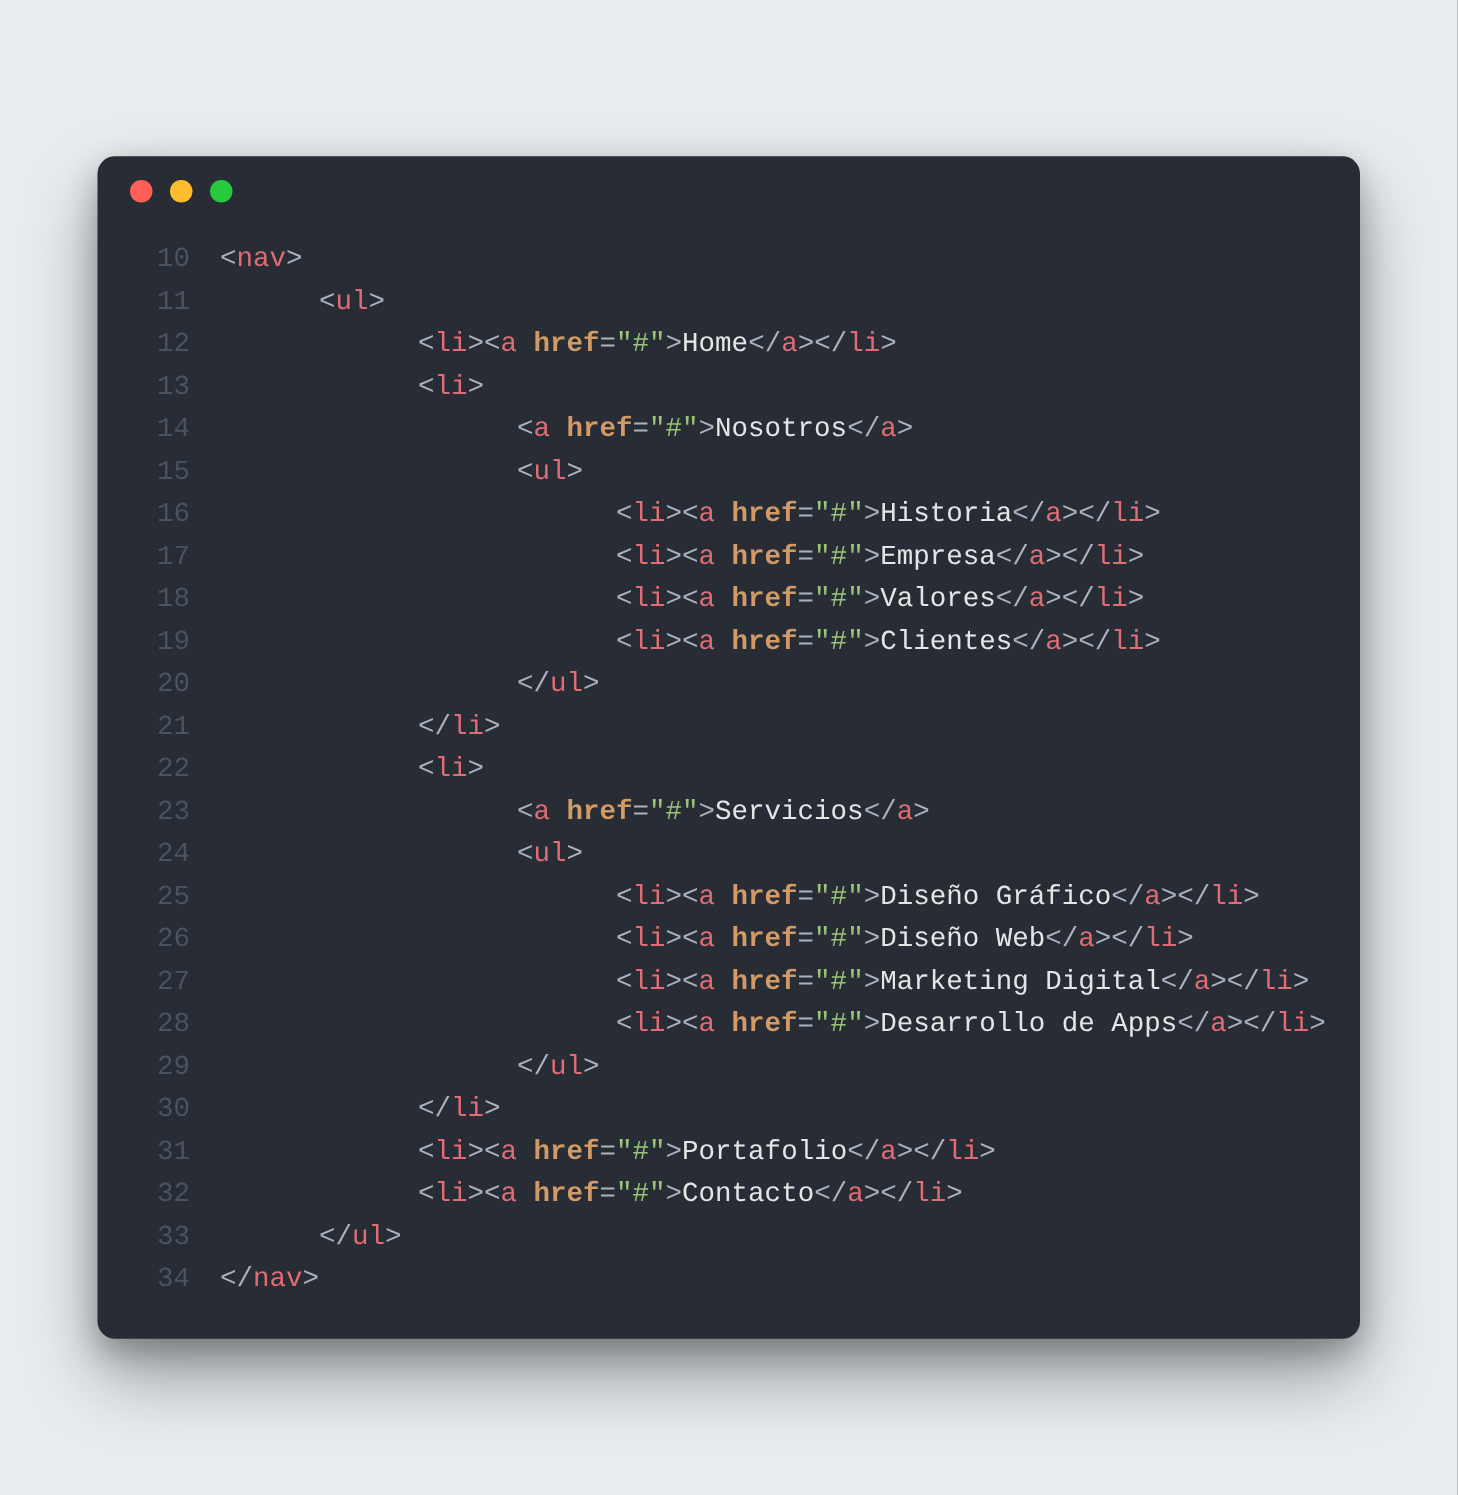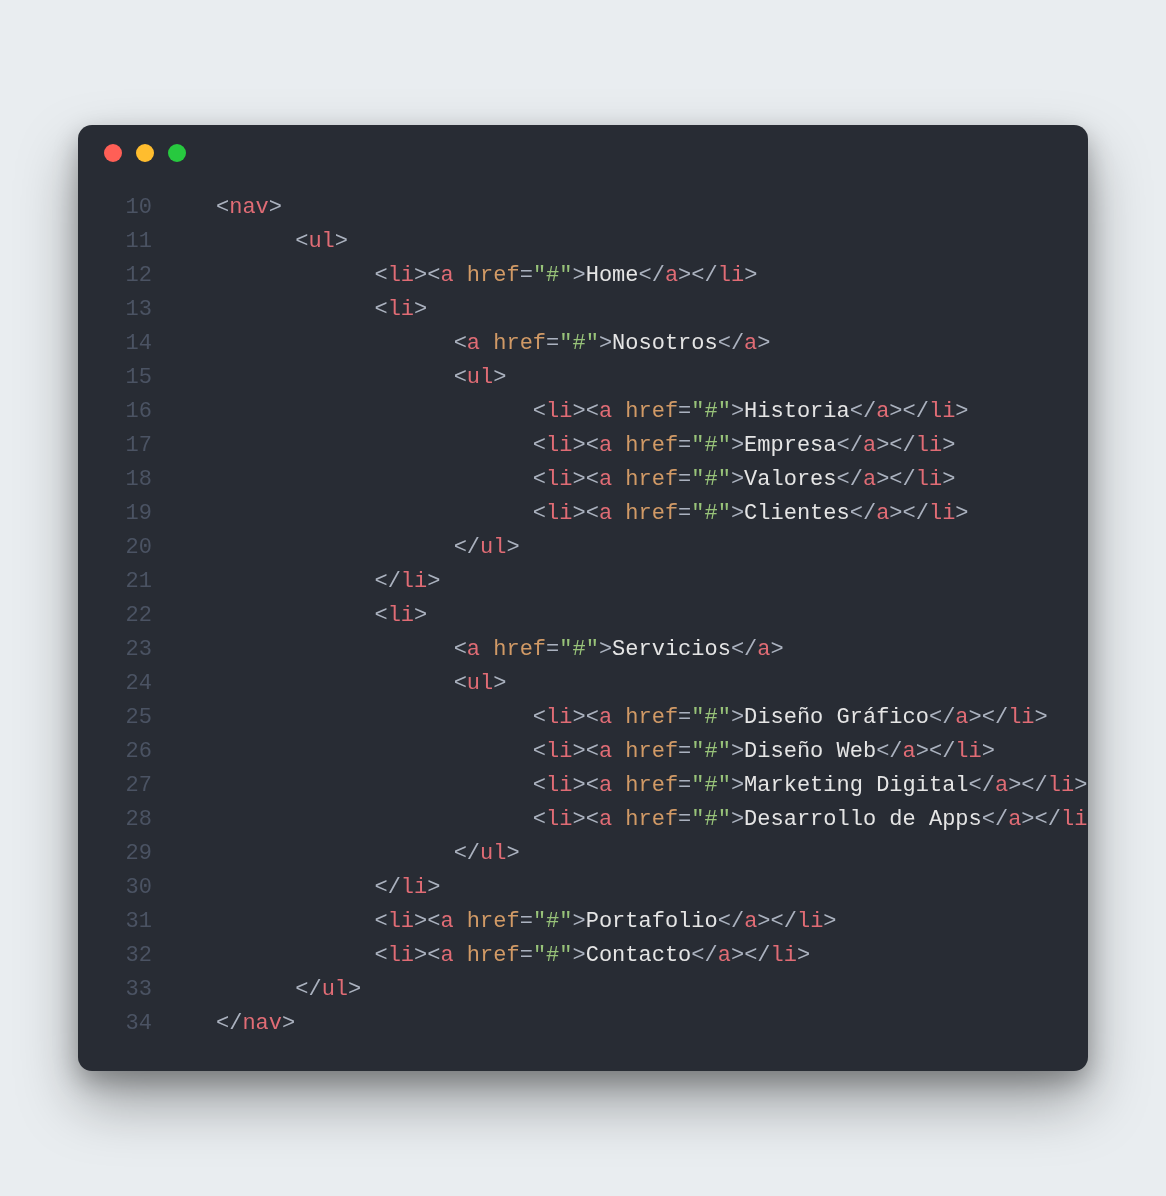--- a/index.html
+++ b/index.html
@@ -51,25 +51,24 @@
   .ln {
     width: 48px;
     text-align: right;
     color: #4b5363;
     flex: 0 0 auto;
     user-select: none;
     padding-right: 24px;
   }
   .txt {
     flex: 1 1 auto;
-    margin-left: 40px;
   }
   .p  { color: #abb2bf; }   
   .tg { color: #e06c75; }   
-  .at { color: #d19a66; }   
+  .at { color: #d19a66; font-weight: bold; }   
   .st { color: #98c379; }   
   .tx { color: #e5e5e5; }   
 </style>
 </head>
 <body>
 
 <div class="stage">
   <div class="window">
     <div class="titlebar">
       <div class="dot" style="background:#ff5f56"></div>

